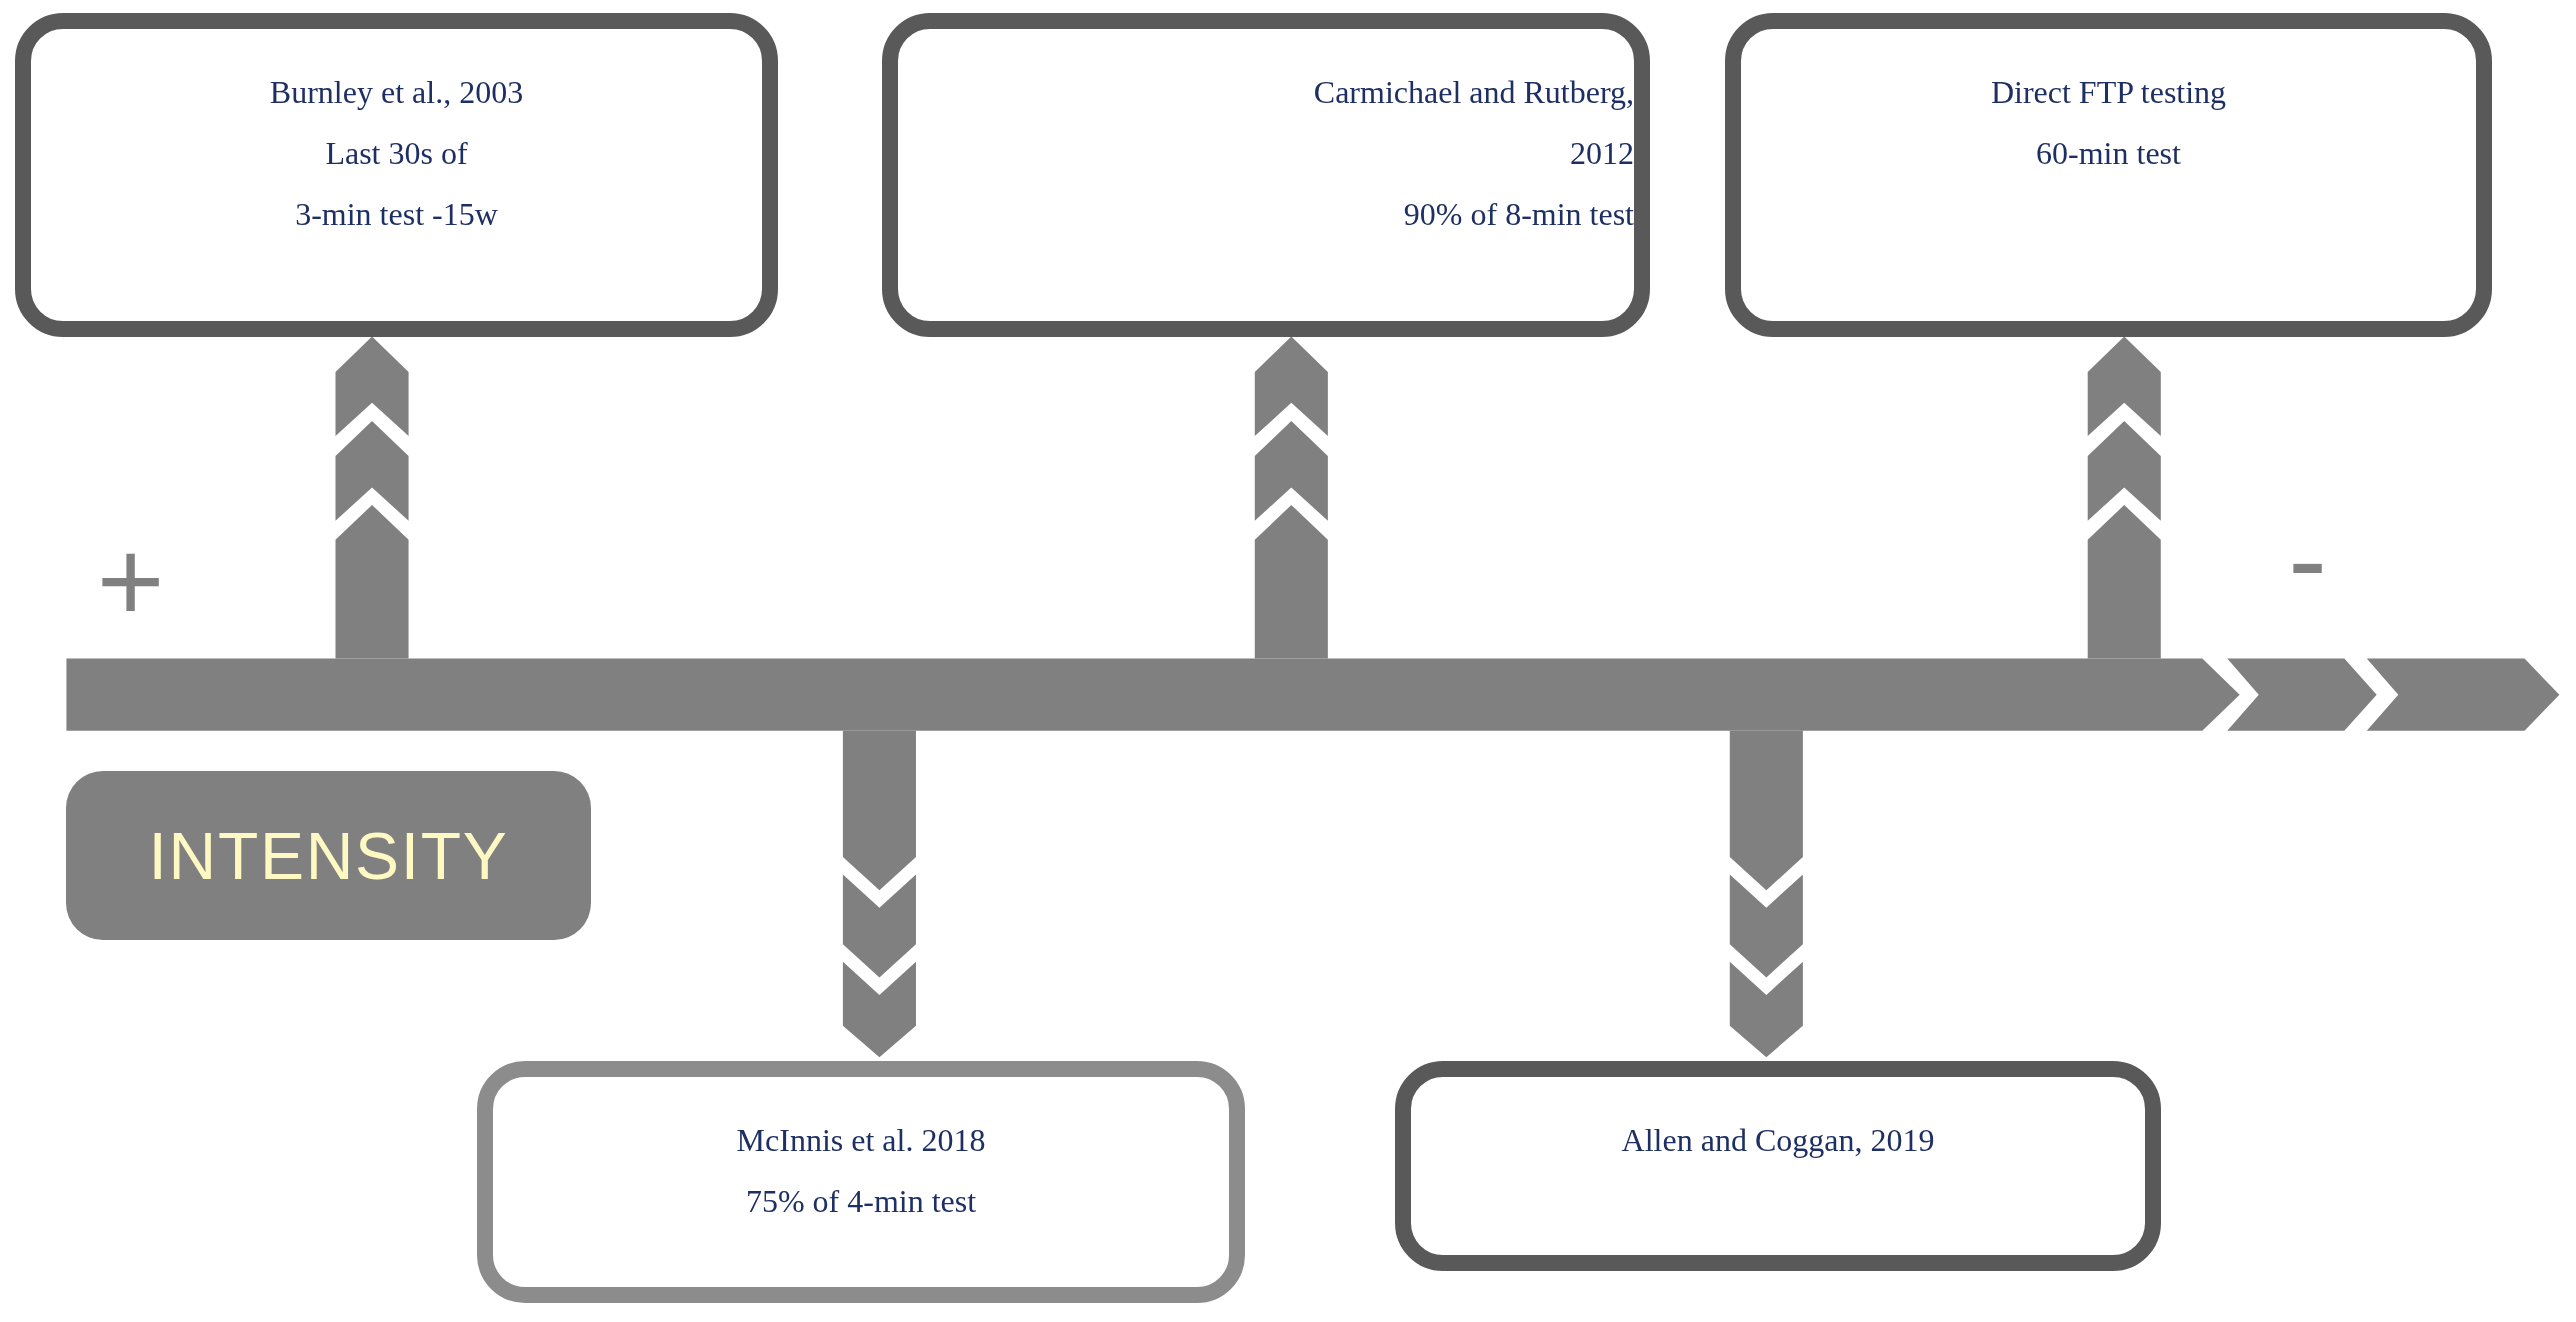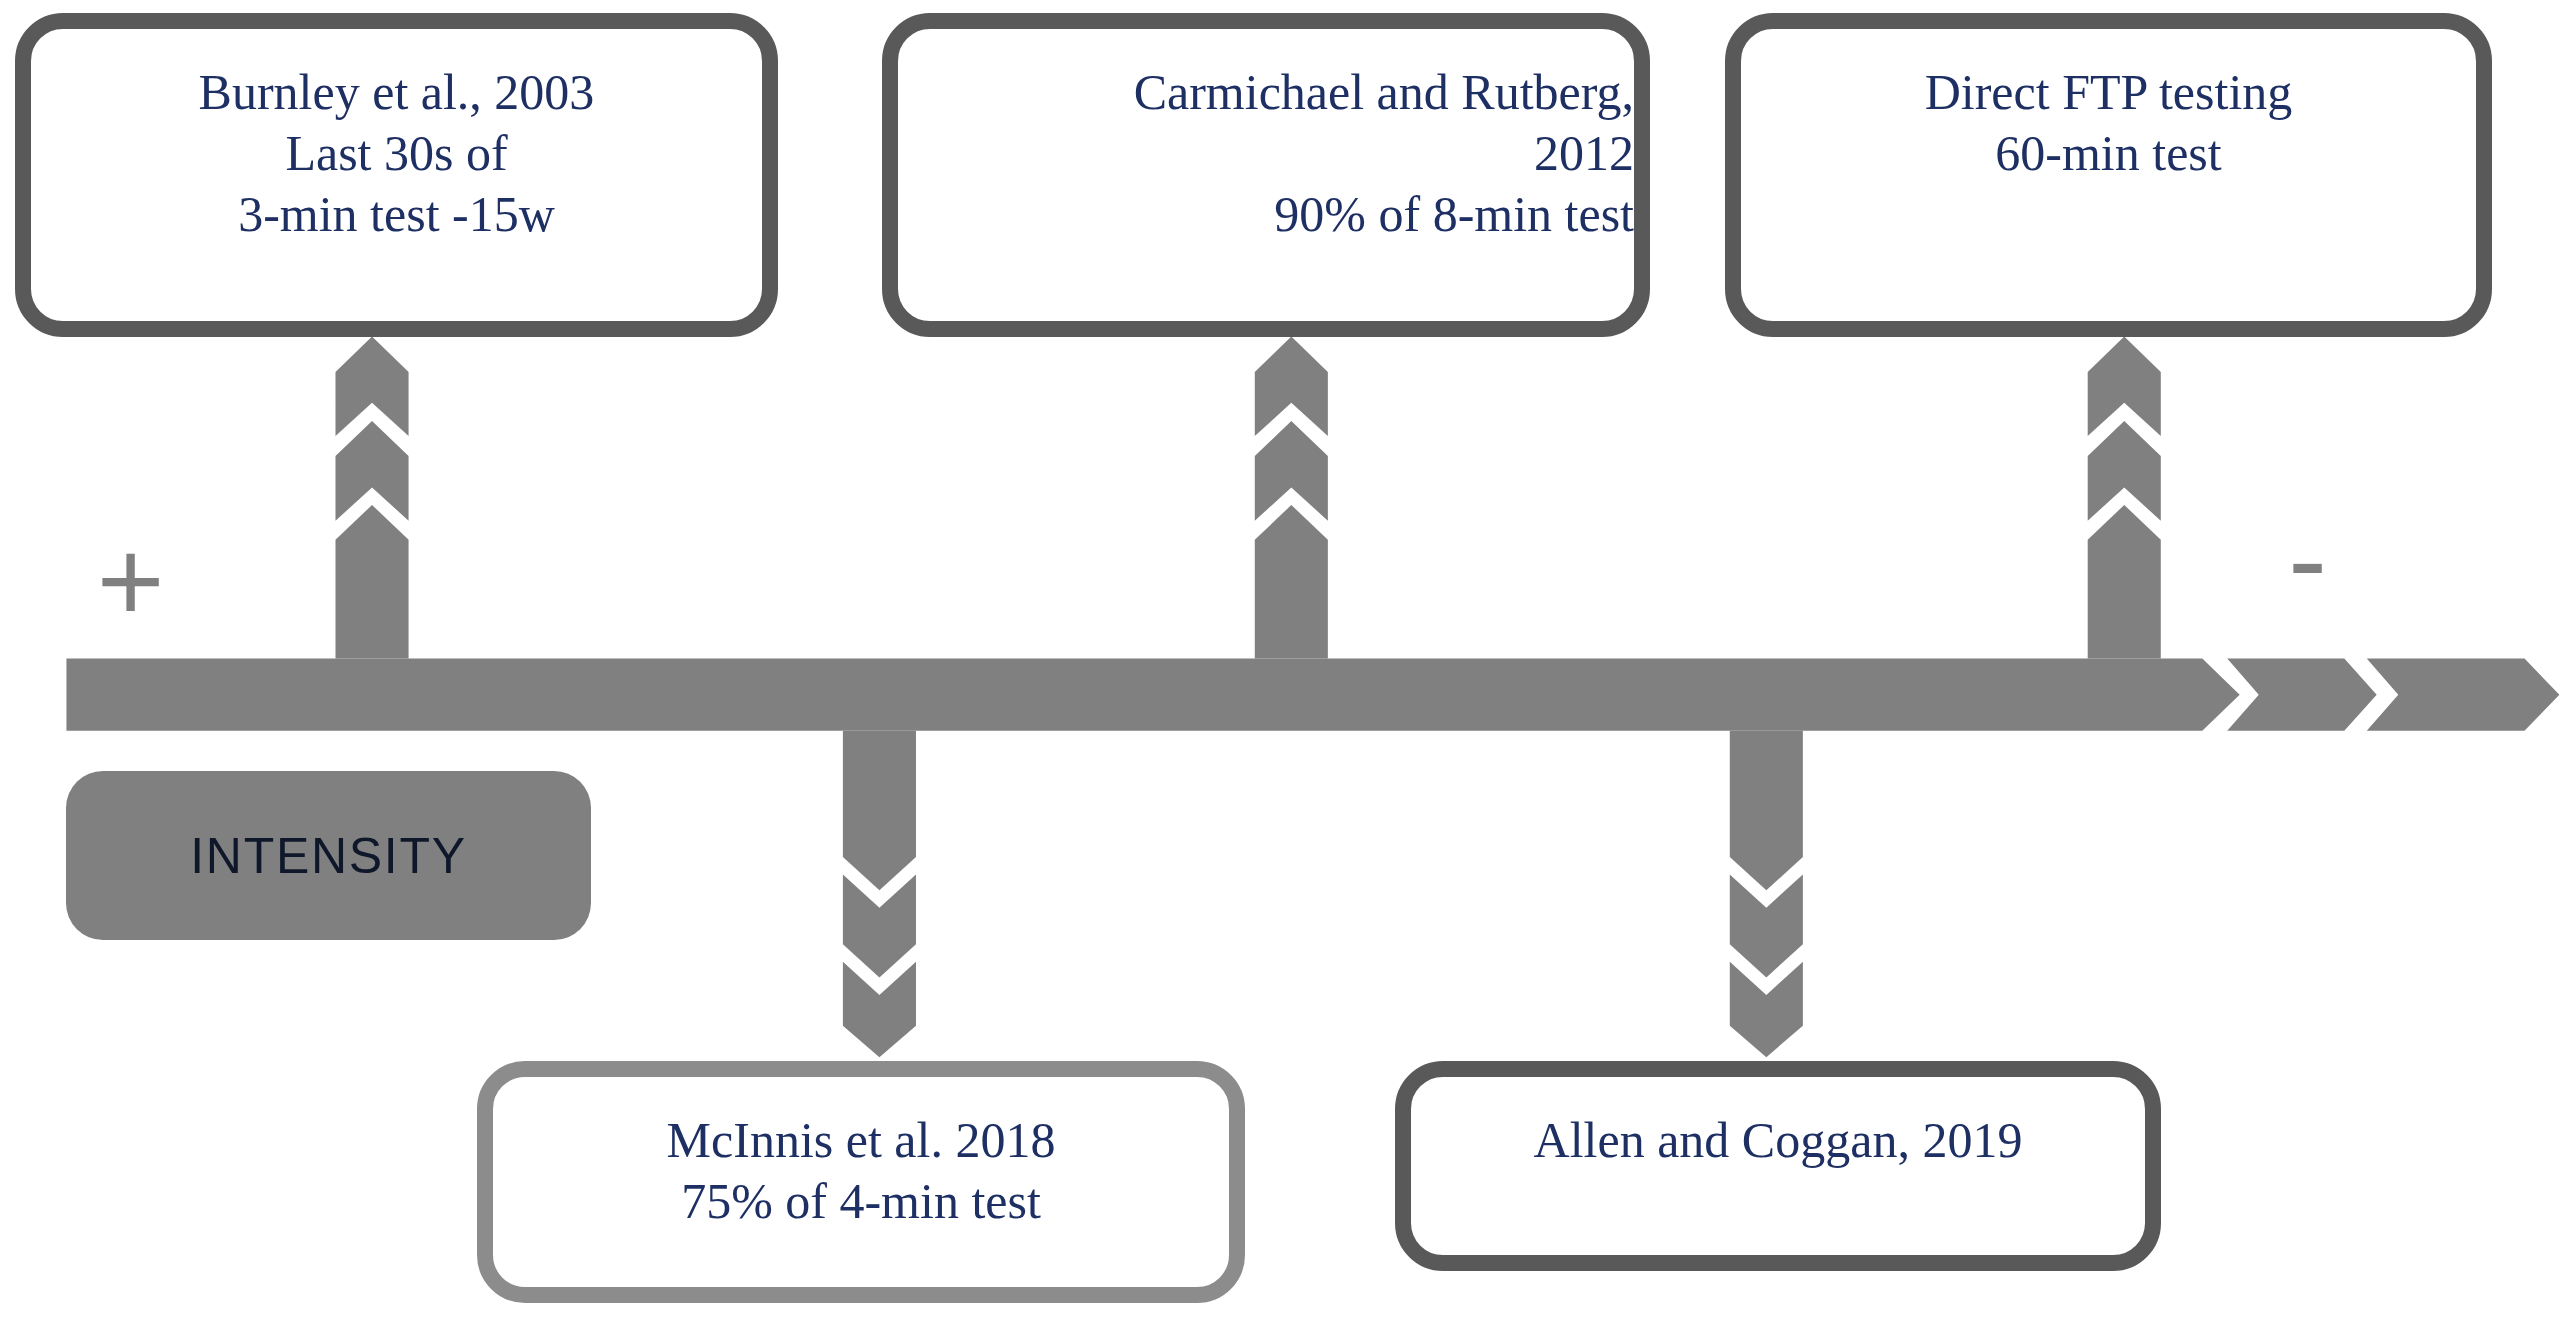--- a/index.html
+++ b/index.html
@@ -19,41 +19,41 @@
   .gray-shape { fill: #808080; }
   .callout {
     position: absolute;
     box-sizing: border-box;
     background: #ffffff;
     border: 16.6px solid #595959;
     border-radius: 48px;
     text-align: center;
     color: #1e2f63;
     font-family: "Liberation Serif", serif;
-    font-size: 50px;
+    font-size: 32px;
     line-height: 61px;
   }
   .callout.light-border { border-color: #8c8c8c; }
   .callout .box-text { padding-top: 33px; }
   .callout.bottom .box-text { }
   .box-line { white-space: nowrap; }
   .intensity-box {
     position: absolute;
     left: 66px; top: 771px;
     width: 525px; height: 169px;
     background: #808080;
     border-radius: 37px;
     display: flex;
     align-items: center;
     justify-content: center;
   }
   .intensity-box .label {
-    color: #0f172a;
+    color: #fef9c3;
     font-family: "Liberation Sans", sans-serif;
-    font-size: 50px;
+    font-size: 66px;
     letter-spacing: 1.7px;
   }
   .sign {
     position: absolute;
     width: 83px; height: 125px;
     display: flex; align-items: center; justify-content: center;
     color: #808080;
     font-family: "Liberation Sans", sans-serif;
     font-size: 116px;
     font-weight: 400;

